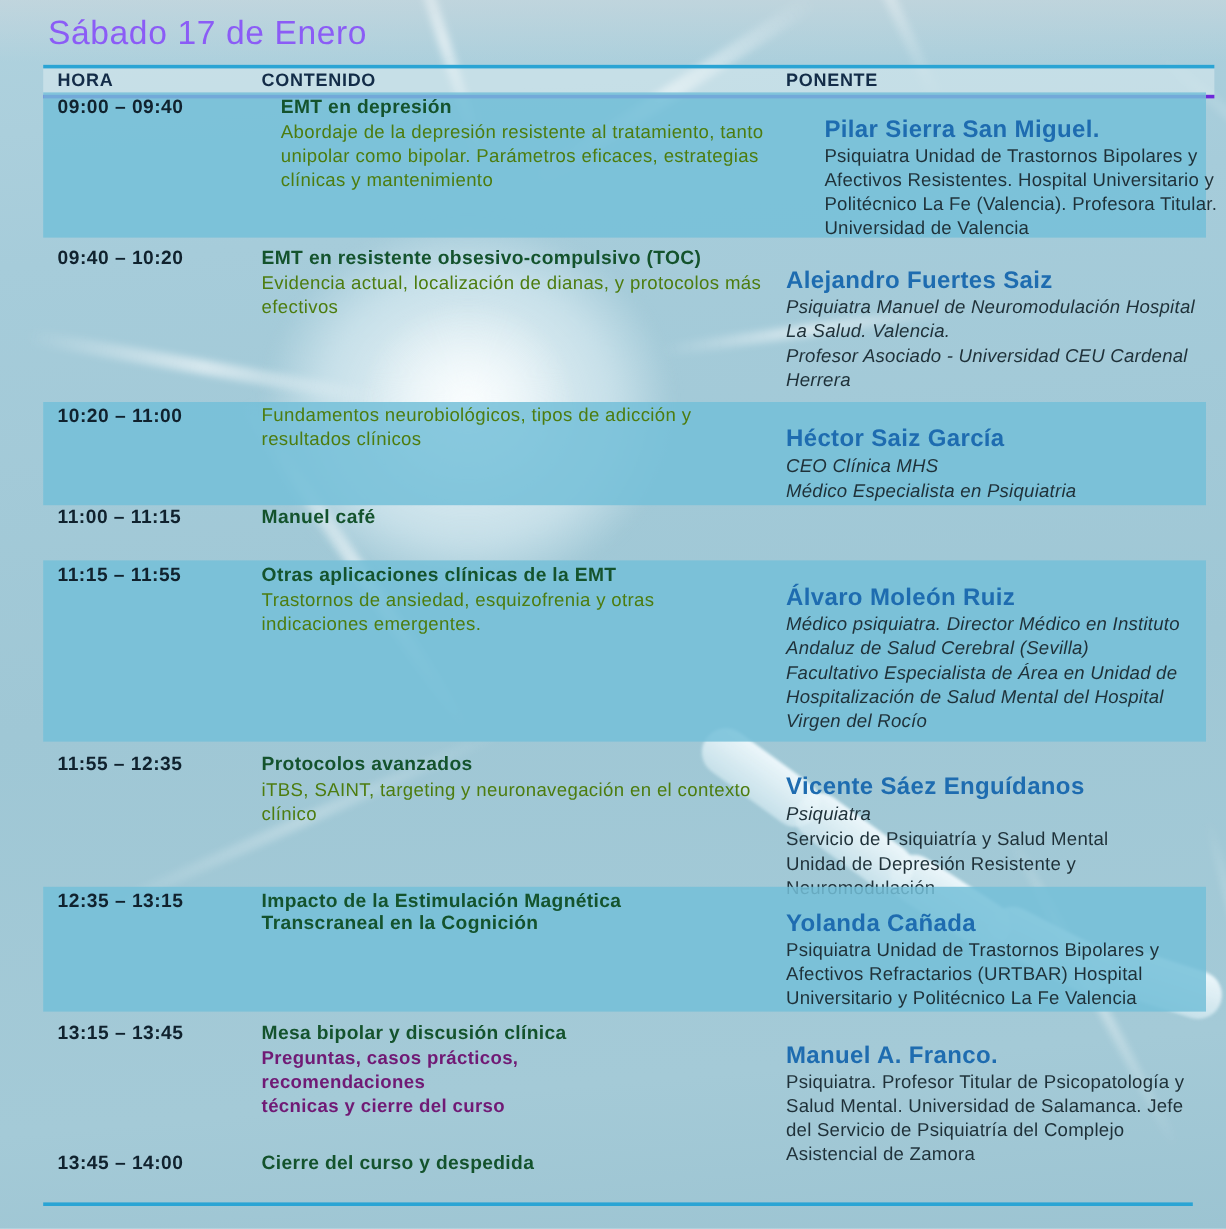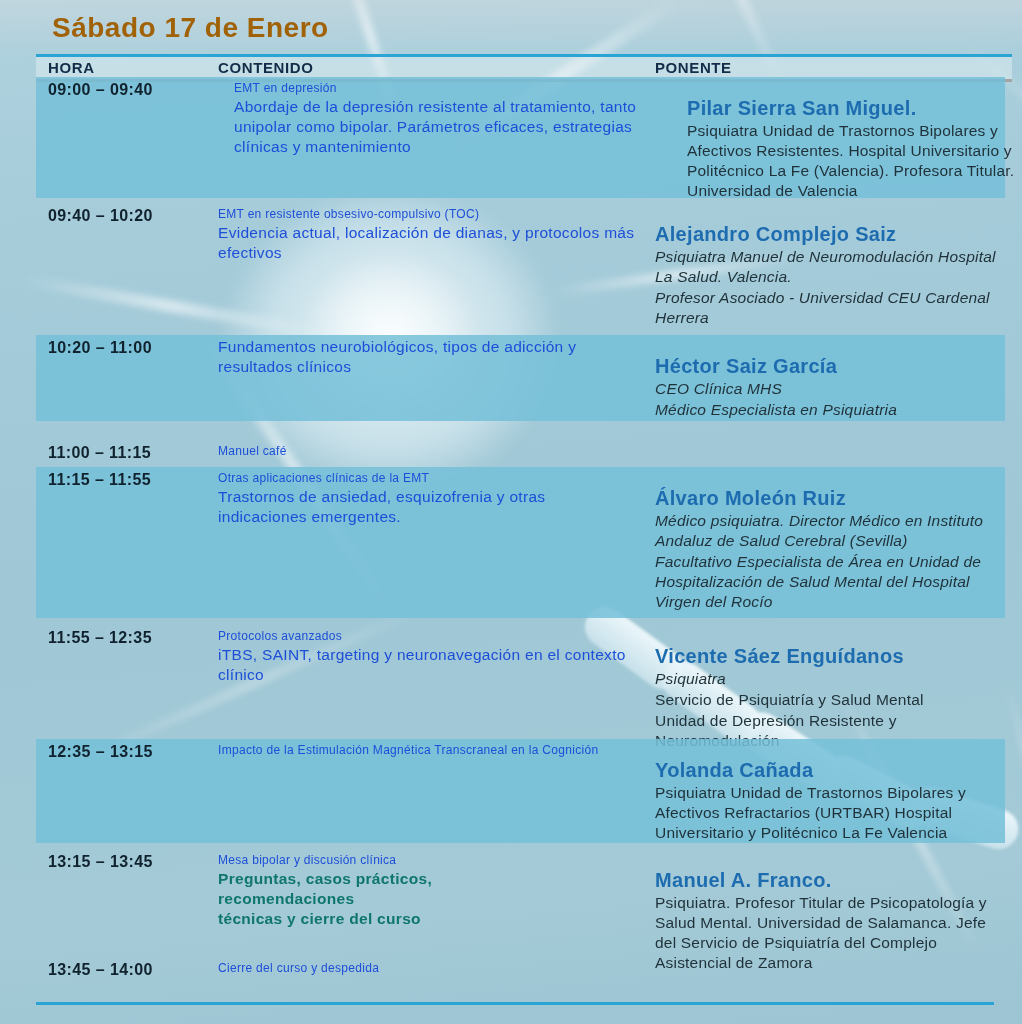--- a/index.html
+++ b/index.html
@@ -31,35 +31,35 @@
   .d9{left:880px;top:840px;width:340px;height:8px;transform:rotate(75deg);opacity:.8;}
   .d10{left:930px;top:120px;width:260px;height:10px;transform:rotate(40deg);opacity:.4;}
   .capsule{width:112px;height:40px;border-radius:22px;filter:blur(1.5px);
     background:linear-gradient(180deg,rgba(240,249,252,.95),rgba(210,232,240,.75));}
   .c1{left:578px;top:628px;transform:rotate(36deg);}
   .c2{left:656px;top:682px;transform:rotate(36deg);}
   .c3{left:736px;top:732px;transform:rotate(33deg);}
   .c4{left:820px;top:772px;transform:rotate(27deg);}
   .c5{left:908px;top:798px;transform:rotate(18deg);}
   
-  .page-title{position:absolute;left:52px;top:12px;font-size:28px;font-weight:bold;
-    color:#a16207;letter-spacing:.5px;}
+  .page-title{position:absolute;left:40px;top:12px;font-size:28px;font-weight:normal;
+    color:#8b5cf6;letter-spacing:.5px;}
   .header-row{position:absolute;left:36px;top:54px;width:976px;height:22px;
-    border-top:3px solid #2aa4d4;border-bottom:3px solid #a3a3a3;
+    border-top:3px solid #2aa4d4;border-bottom:3px solid #6d28d9;
     background:rgba(230,241,245,.45);
     display:grid;grid-template-columns:182px 437px 350px;}
   .hcell{font-weight:bold;font-size:15px;color:#132c48;letter-spacing:.6px;line-height:22px;}
   .pad{padding-left:12px;}
   .row{position:absolute;left:36px;width:969px;display:grid;
     grid-template-columns:182px 437px 350px;align-content:start;}
   .row.hl{background:rgba(116,192,216,.85);}
   .time{padding:4px 0 0 12px;font-weight:bold;font-size:16px;color:#10222e;letter-spacing:.4px;}
-  .ctitle{font-weight:normal;font-size:12px;color:#1d4ed8;padding-top:4px;letter-spacing:.3px;max-width:425px;}
-  .cdesc{font-size:15.5px;color:#1d4ed8;letter-spacing:.3px;line-height:20px;max-width:420px;margin-top:2px;}
-  .cdesc.bold{font-weight:bold;color:#0f766e;}
+  .ctitle{font-weight:bold;font-size:16px;color:#14532d;padding-top:4px;letter-spacing:.3px;max-width:425px;}
+  .cdesc{font-size:15.5px;color:#4d7c0f;letter-spacing:.3px;line-height:20px;max-width:420px;margin-top:2px;}
+  .cdesc.bold{font-weight:bold;color:#701a75;}
   .pre{white-space:pre-line;}
   .sname{font-weight:bold;font-size:20px;color:#1e6cb0;letter-spacing:.3px;padding-top:20px;}
   .sbio{font-size:15.5px;color:#1f3139;line-height:20px;letter-spacing:.2px;margin-top:1px;max-width:348px;}
   .italic{font-style:italic;}
   .bottom-line{position:absolute;left:36px;top:1002px;width:958px;height:3px;background:#2aa4d4;}
 </style>
 </head>
 <body>
 
 <div id="bg" aria-hidden="true">
@@ -103,39 +103,39 @@
   </div>
 </div>
 
 <div class="row" style="top:203px;height:128px;">
   <div class="time">09:40 – 10:20</div>
   <div>
     <div class="ctitle">EMT en resistente obsesivo-compulsivo (TOC)</div>
     <div class="cdesc">Evidencia actual, localización de dianas, y protocolos más efectivos</div>
   </div>
   <div>
-    <div class="sname">Alejandro Complejo Saiz</div>
+    <div class="sname">Alejandro Fuertes Saiz</div>
     <div class="sbio italic">Psiquiatra Manuel de Neuromodulación Hospital La Salud. Valencia.</div>
     <div class="sbio italic">Profesor Asociado - Universidad CEU Cardenal Herrera</div>
   </div>
 </div>
 
 <div class="row hl" style="top:335px;height:86px;">
   <div class="time">10:20 – 11:00</div>
   <div>
     <div class="cdesc">Fundamentos neurobiológicos, tipos de adicción y resultados clínicos</div>
   </div>
   <div>
     <div class="sname">Héctor Saiz García</div>
     <div class="sbio italic">CEO Clínica MHS</div>
     <div class="sbio italic">Médico Especialista en Psiquiatria</div>
   </div>
 </div>
 
-<div class="row" style="top:440px;height:36px;">
+<div class="row" style="top:419px;height:36px;">
   <div class="time">11:00 – 11:15</div>
   <div>
     <div class="ctitle">Manuel café</div>
   </div>
   <div></div>
 </div>
 
 <div class="row hl" style="top:467px;height:151px;">
   <div class="time">11:15 – 11:55</div>
   <div>

